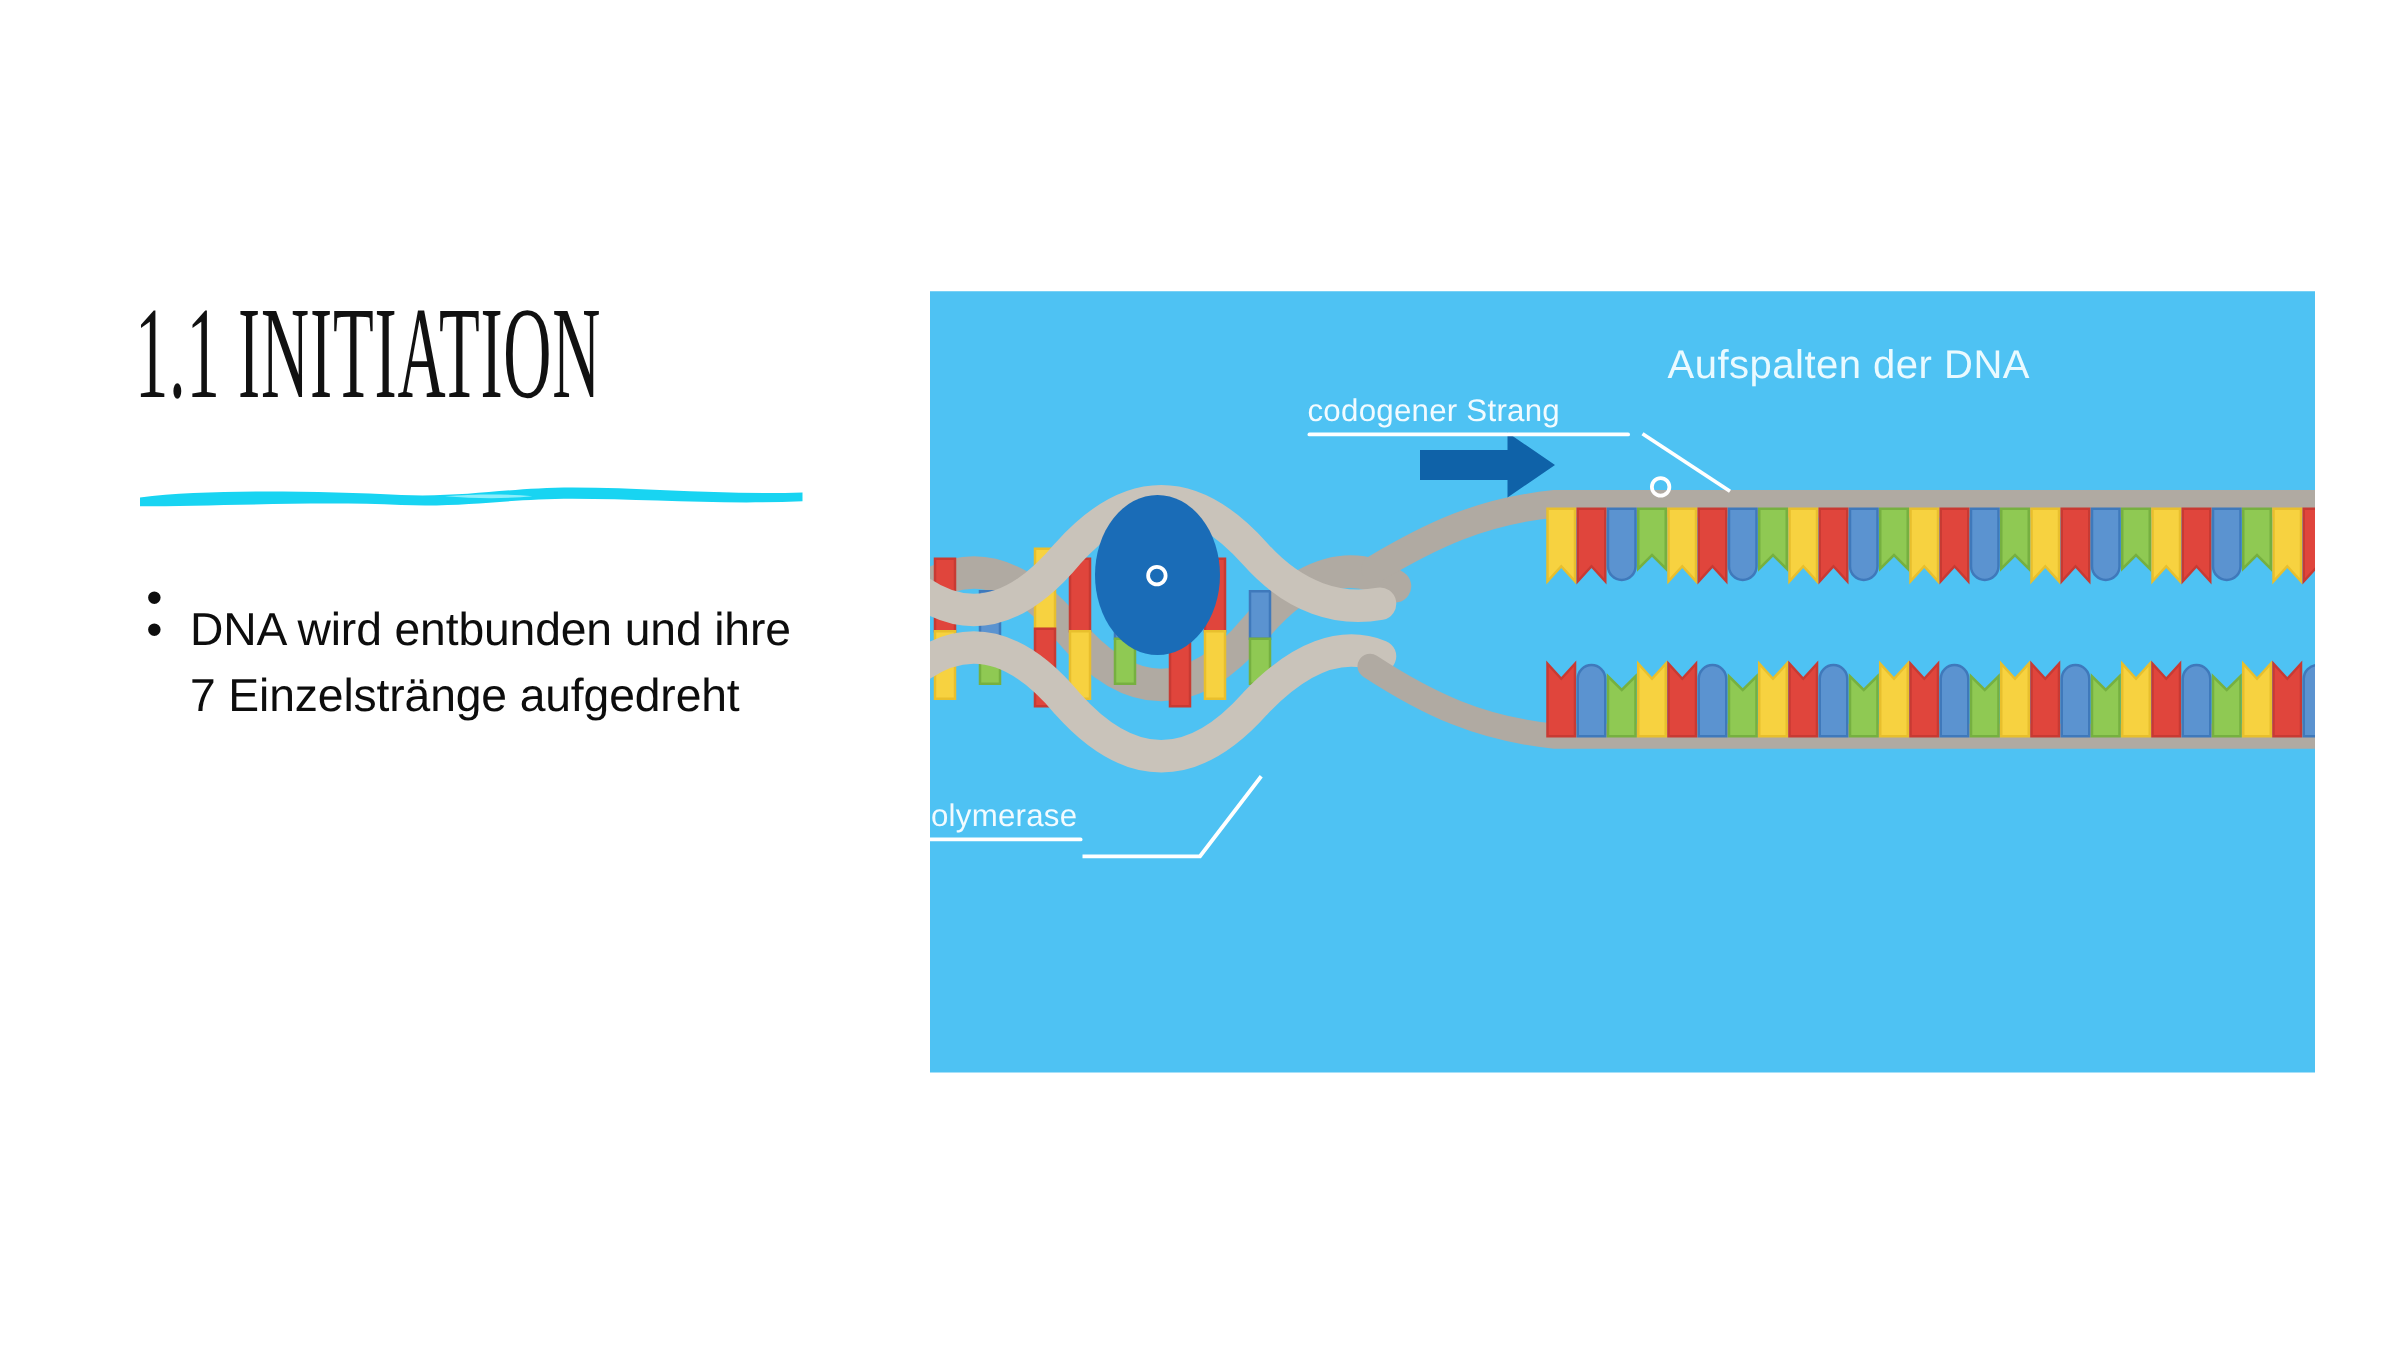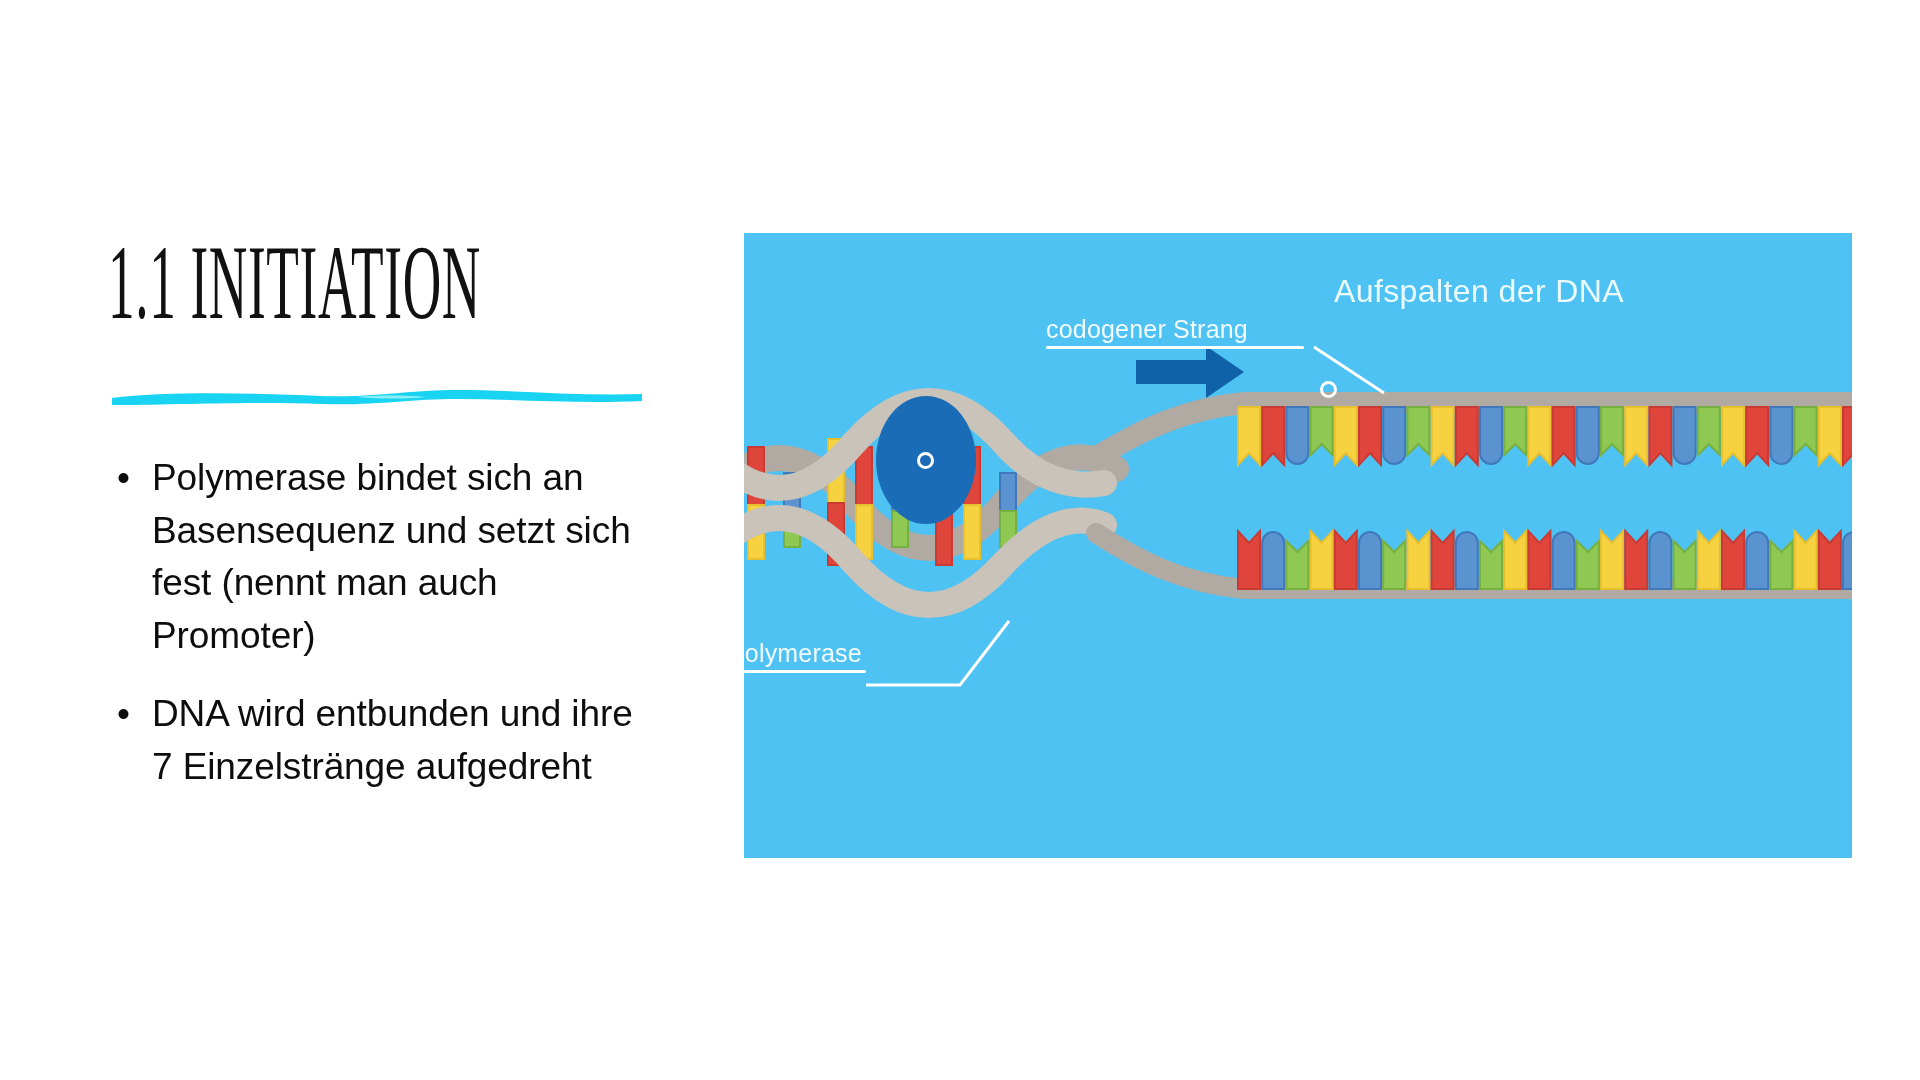--- a/index.html
+++ b/index.html
@@ -164,21 +164,20 @@
 
     <svg class="title-underline" viewBox="0 0 540 26" preserveAspectRatio="none">
       <path d="M6,14 C60,7 150,9 215,12 C268,14 300,6 352,6 C410,6 470,12 536,10
                L536,17 C470,20 410,15 352,15 C300,15 268,22 215,20 C150,17 60,21 6,21 Z" fill="#18d4f2"></path>
       <path d="M250,13 C275,11 300,11 320,13 C300,15 275,15 250,13 Z" fill="#8beefb"></path>
     </svg>
 
     <ul class="bullets">
       <li class="bullet">
         <span class="dot">•</span>
-        <span>Polymerase bindet sich an Basensequenz und setzt sich fest (nennt man auch Promoter)</span>
       </li>
       <li class="bullet">
         <span class="dot">•</span>
         <span>DNA wird entbunden und ihre 7 Einzelstränge aufgedreht</span>
       </li>
     </ul>
   </div>
 
   <div class="figure">
 

